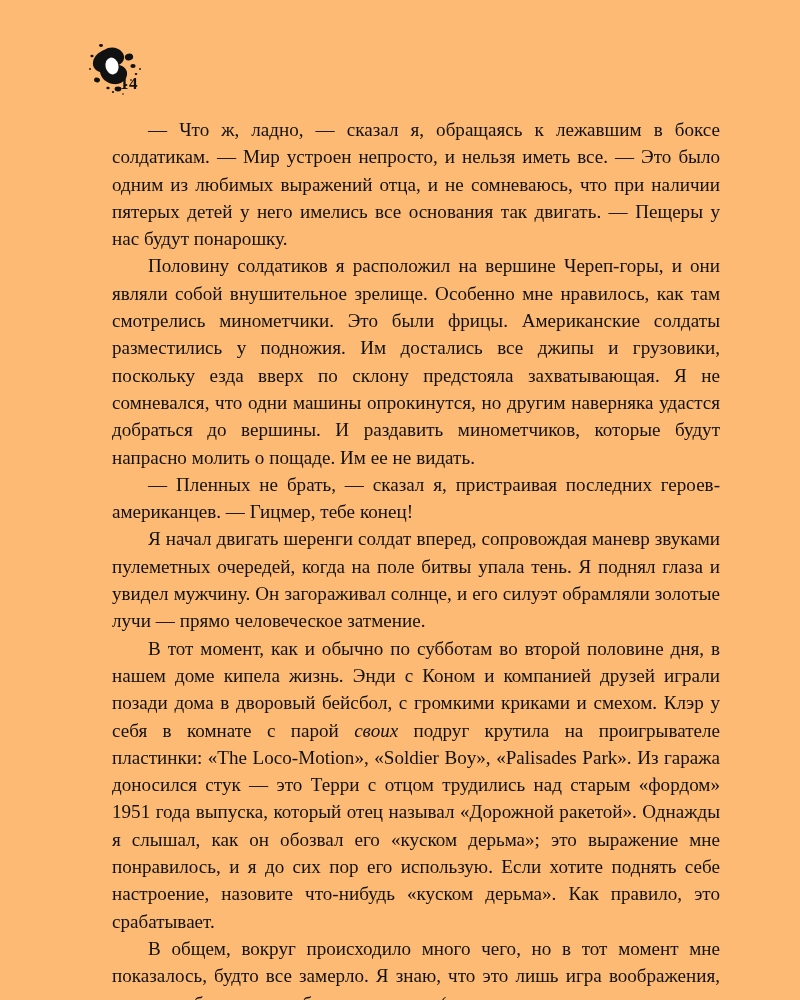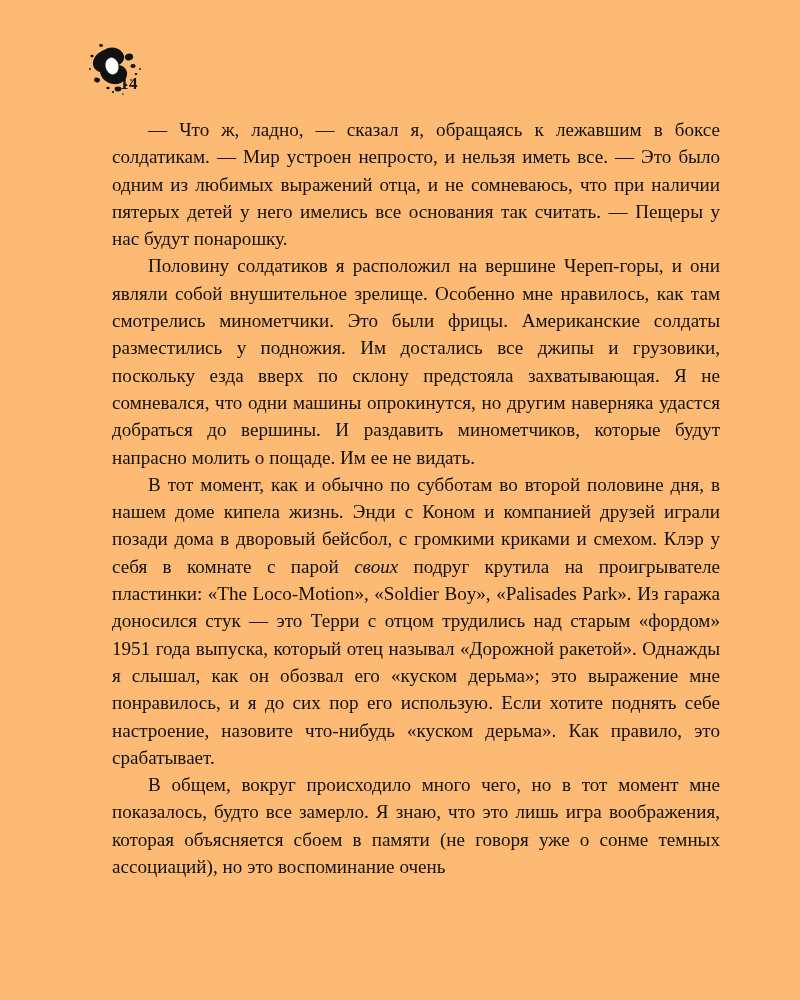--- a/index.html
+++ b/index.html
@@ -109,19 +109,21 @@
         <circle cx="2" cy="25" r="0.9"></circle>
         <circle cx="35" cy="50" r="0.8"></circle>
       </g>
       <ellipse cx="24" cy="22" rx="6.5" ry="8.5" fill="#ffffff" transform="rotate(-12 24 22)"></ellipse>
     </svg>
 
     <div class="folio">14</div>
   </div>
 
   <div class="textblock">
-    <p>— Что ж, ладно, — сказал я, обращаясь к лежавшим в боксе солдатикам. — Мир устроен непросто, и нельзя иметь все. — Это было одним из любимых выражений отца, и не сомневаюсь, что при наличии пятерых детей у него имелись все основания так считать. — Пещеры у нас будут понарошку.</p>
+    <p>— Что ж, ладно, — сказал я, обращаясь к лежавшим в боксе солдатикам. — Мир устроен непросто, и нельзя иметь все. — Это было одним из любимых выражений отца, и не сомневаюсь, что при наличии пятерых детей у него имелись все основания так двигать. — Пещеры у нас будут понарошку.</p>
     <p>Половину солдатиков я расположил на вершине Череп-горы, и они являли собой внушительное зрелище. Особенно мне нравилось, как там смотрелись минометчики. Это были фрицы. Американские солдаты разместились у подножия. Им достались все джипы и грузовики, поскольку езда вверх по склону предстояла захватывающая. Я не сомневался, что одни машины опрокинутся, но другим наверняка удастся добраться до вершины. И раздавить минометчиков, которые будут напрасно молить о пощаде. Им ее не видать.</p>
+    <p>— Пленных не брать, — сказал я, пристраивая последних героев-американцев. — Гицмер, тебе конец!</p>
+    <p>Я начал двигать шеренги солдат вперед, сопровождая маневр звуками пулеметных очередей, когда на поле битвы упала тень. Я поднял глаза и увидел мужчину. Он загораживал солнце, и его силуэт обрамляли золотые лучи — прямо человеческое затмение.</p>
     <p><span>В тот момент, как и обычно по субботам во второй половине дня, в нашем доме кипела жизнь. Энди с Коном и компанией друзей играли позади дома в дворовый бейсбол, с громкими криками и смехом. Клэр у себя в комнате с парой </span><i>своих</i><span> подруг крутила на проигрывателе пластинки: «The Loco-Motion», «Soldier Boy», «Palisades Park». Из гаража доносился стук — это Терри с отцом трудились над старым «фордом» 1951 года выпуска, который отец называл «Дорожной ракетой». Однажды я слышал, как он обозвал его «куском дерьма»; это выражение мне понравилось, и я до сих пор его использую. Если хотите поднять себе настроение, назовите что-нибудь «куском дерьма». Как правило, это срабатывает.</span></p>
     <p>В общем, вокруг происходило много чего, но в тот момент мне показалось, будто все замерло. Я знаю, что это лишь игра воображения, которая объясняется сбоем в памяти (не говоря уже о сонме темных ассоциаций), но это воспоминание очень</p>
   </div>
 
 </div>
 
 </body></html>

